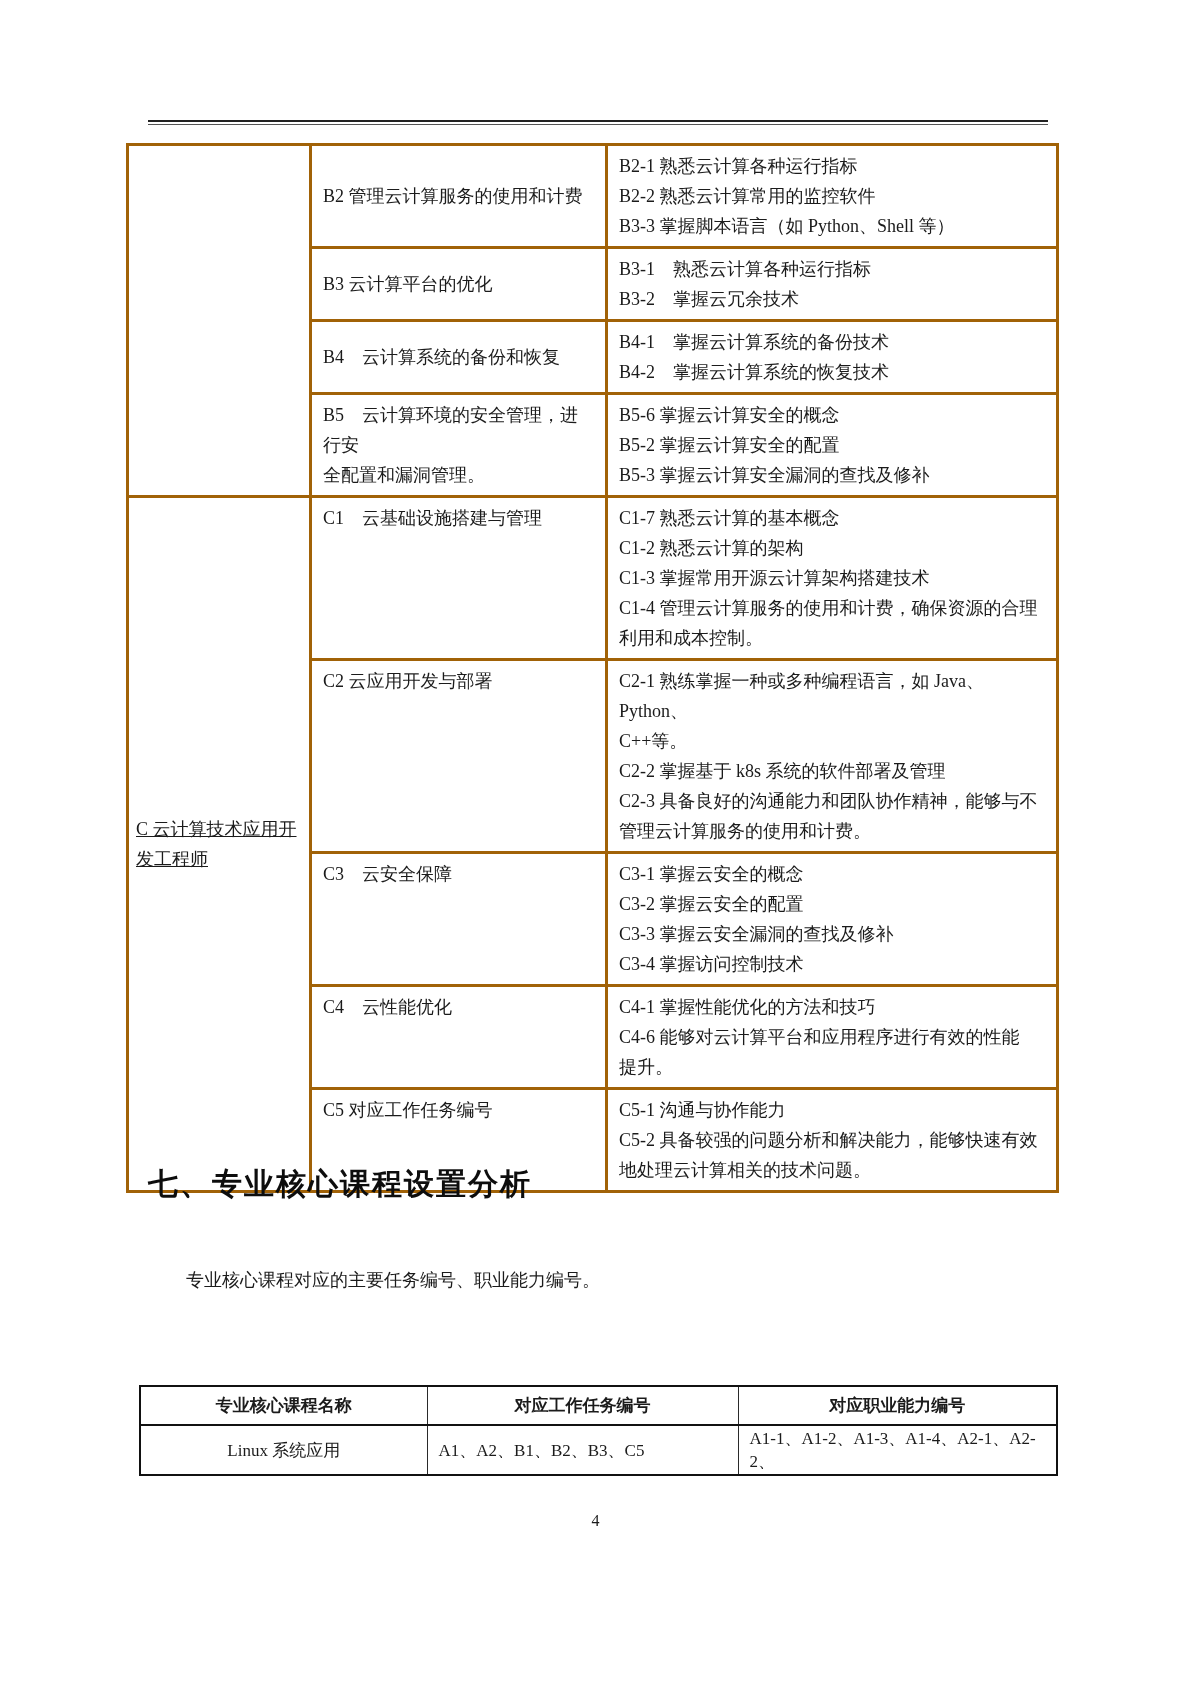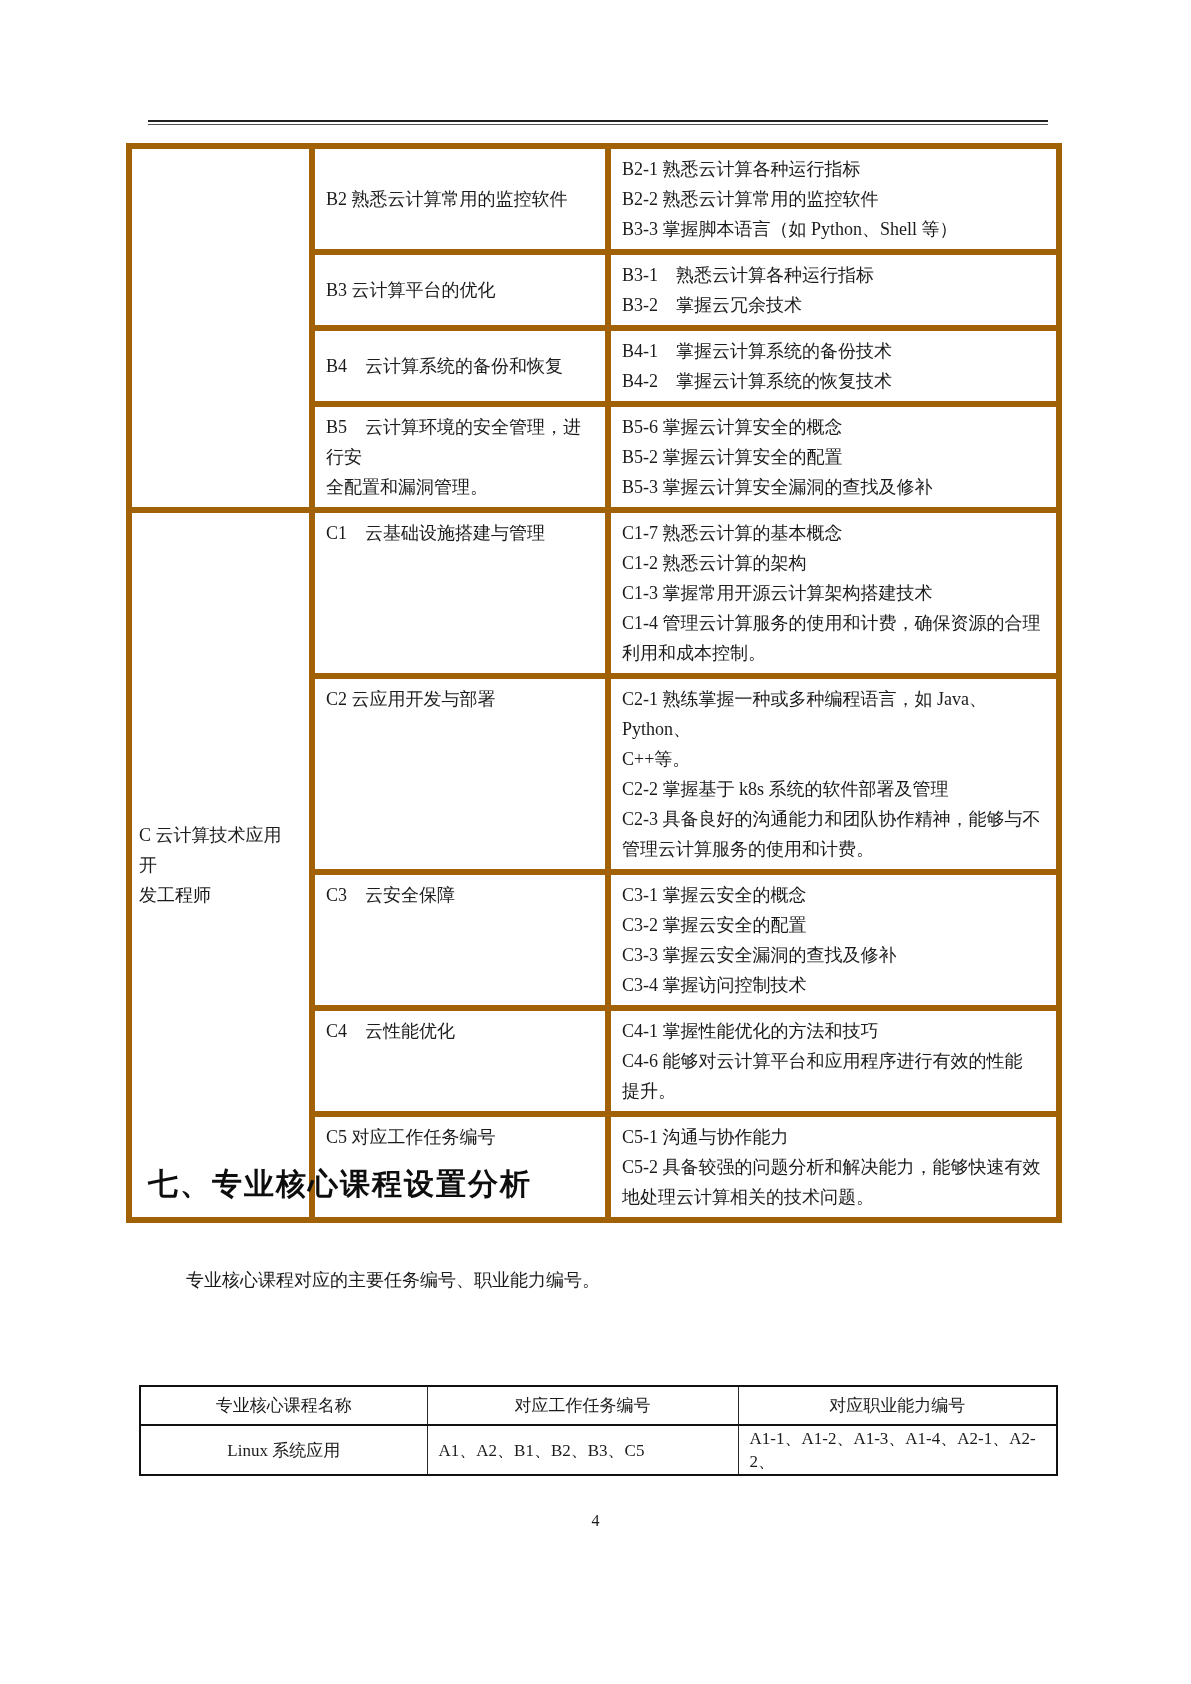--- a/index.html
+++ b/index.html
@@ -15,27 +15,27 @@
     position:absolute;left:148px;top:120px;width:900px;height:2px;
     border-top:2px solid #222;border-bottom:1px solid #555;
   }
   
   table.t1{
     position:absolute;left:126px;top:143px;width:930px;
     border-collapse:collapse;table-layout:fixed;
     font-size:18px;color:#1b1b1b;
   }
   table.t1 td{
-    border:6px solid #a16207;
+    border:3px solid #a16207;
     padding:5px 10px 5px 11px;
     vertical-align:top;
     line-height:30px;
   }
   table.t1{border:2px solid #111;}
-  table.t1 td.role{padding-left:7px;vertical-align:middle;}
+  table.t1 td.role{padding-left:7px;vertical-align:middle;text-decoration:underline;}
   table.t1 td.v-mid{vertical-align:middle;}
   .cellline{white-space:pre-wrap;line-height:30px;}
   
   .sec-heading{
     position:absolute;left:148px;top:1163px;
     font-family:"Liberation Sans","DejaVu Sans",sans-serif;
     font-weight:bold;font-size:30px;letter-spacing:2px;color:#0d0d0d;
     line-height:42px;
   }
   .sec-intro{
@@ -46,21 +46,21 @@
   table.t2{
     position:absolute;left:139px;top:1385px;width:917px;
     border-collapse:collapse;table-layout:fixed;
     font-size:17px;color:#1b1b1b;
     border:2px solid #111;
   }
   table.t2 th{
     border:1px solid #2a2a2a;border-bottom:2px solid #111;
     height:37px;
     font-family:"Liberation Sans","DejaVu Sans",sans-serif;
-    font-weight:normal;font-size:17px;text-align:center;vertical-align:middle;
+    font-weight:bold;font-size:17px;text-align:center;vertical-align:middle;
     padding:0 4px;
   }
   table.t2 td{
     border:1px solid #2a2a2a;
     height:48px;vertical-align:middle;
     padding:0 11px;white-space:pre-wrap;
   }
   table.t2 td.center{text-align:center;}
   
   .page-number{
@@ -78,21 +78,21 @@
   <table class="t1">
     <colgroup>
       <col style="width:183px">
         <col style="width:296px">
         <col style="width:451px">
     </colgroup>
     <tbody>
         <tr>
           <td class="role" rowspan="4"></td>
           <td class="v-mid">
-            <div class="cellline">B2 熟悉云计算常用的监控软件</div>
+            <div class="cellline">B2 管理云计算服务的使用和计费</div>
           </td>
           <td>
             <div class="cellline">B2-1 熟悉云计算各种运行指标</div>
             <div class="cellline">B2-2 熟悉云计算常用的监控软件</div>
             <div class="cellline">B3-3 掌握脚本语言（如 Python、Shell 等）</div>
           </td>
         </tr>
         <tr>
           <td class="v-mid">
             <div class="cellline">B3 云计算平台的优化</div>

